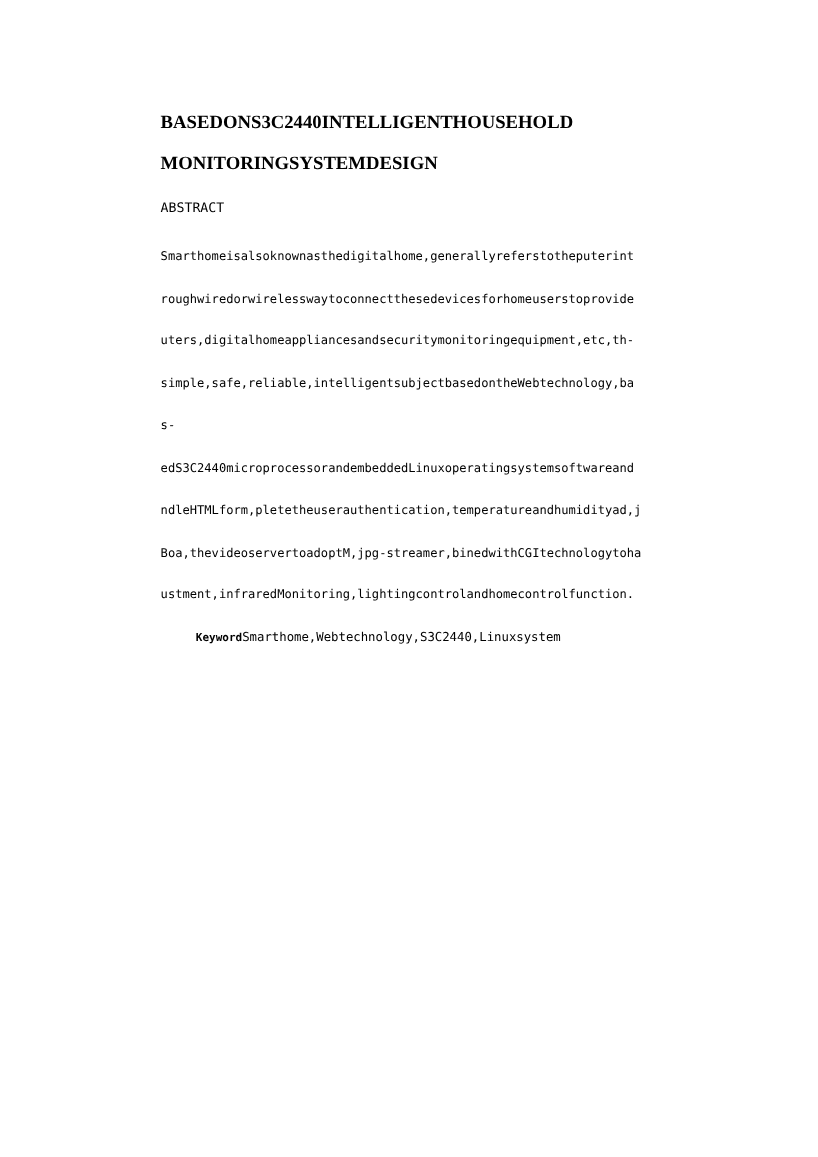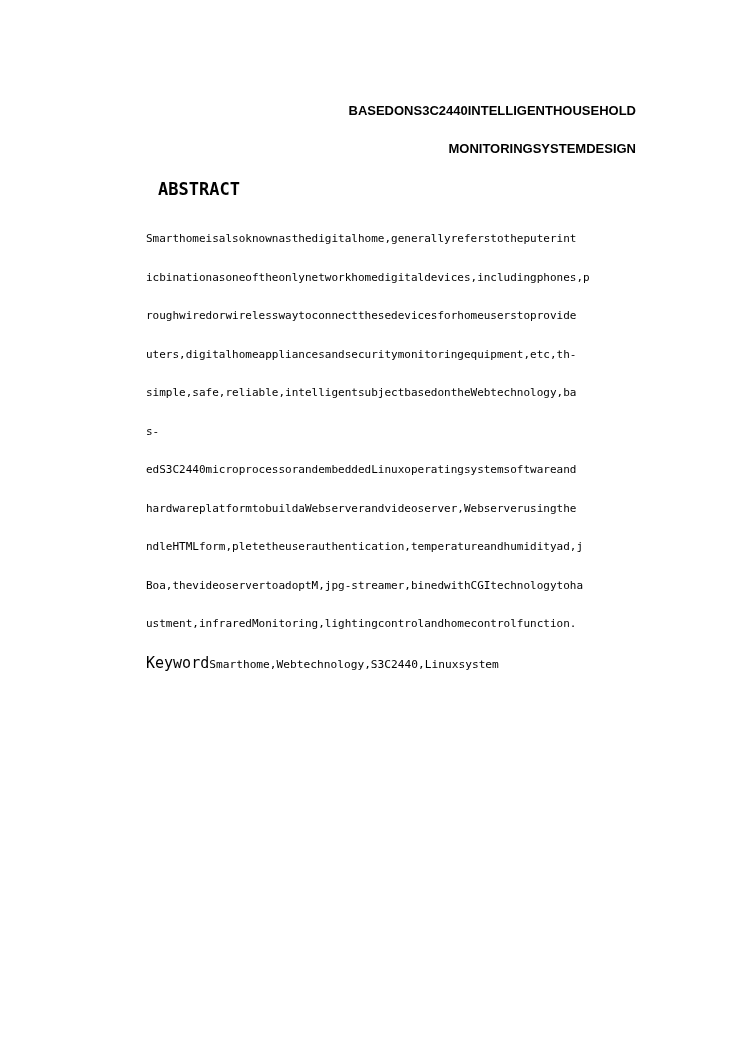--- a/index.html
+++ b/index.html
@@ -23,38 +23,37 @@
     height: 1052px;
     background: #ffffff;
   }
   .content {
     position: absolute;
     left: 146px;
     top: 92px;
     width: 490px;
   }
   .doc-title {
-    font-family: Liberation Sans, sans-serif;
+    font-family: Liberation Serif, serif;
     font-weight: bold;
-    font-size: 13px;
+    font-size: 17px;
     letter-spacing: 0px;
     line-height: 38px;
     margin: 0;
     white-space: nowrap;
-    text-align: right;
   }
   .doc-title .line {
     display: block;
   }
   .section-heading {
     font-family: "DejaVu Sans Mono", "Liberation Mono", monospace;
-    font-weight: bold;
-    font-size: 17px;
+    font-weight: normal;
+    font-size: 12px;
     line-height: 38px;
-    margin: 12px;
+    margin: 0;
     margin-top: 2px;
   }
   .abstract-body {
     margin: 0;
     margin-top: 6px;
   }
   .abstract-body .line {
     display: block;
     font-family: "DejaVu Sans Mono", "Liberation Mono", monospace;
     font-size: 11px;
@@ -63,23 +62,24 @@
     letter-spacing: 0px;
   }
   .keyword-row {
     margin: 0;
     margin-top: 0px;
     font-size: 11.2px;
     line-height: 38.5px;
     white-space: pre;
   }
   .keyword-label {
-    font-weight: normal;
+    font-weight: bold;
     font-family: "DejaVu Sans Mono", "Liberation Mono", monospace;
-    font-size: 15px;
+    font-size: 10px;
+    margin-left: 32px;
   }
   .keyword-text {
     font-family: "DejaVu Sans Mono", "Liberation Mono", monospace;
     font-size: 11.2px;
     text-align: center;
   }
 </style>
 </head>
 <body>
 
@@ -88,27 +88,25 @@
 
     <h1 class="doc-title">
       <span class="line">BASEDONS3C2440INTELLIGENTHOUSEHOLD</span>
       <span class="line">MONITORINGSYSTEMDESIGN</span>
     </h1>
 
     <h2 class="section-heading">ABSTRACT</h2>
 
     <div class="abstract-body">
       <span class="line">Smarthomeisalsoknownasthedigitalhome,generallyreferstotheputerint</span>
-      <span class="line">icbinationasoneoftheonlynetworkhomedigitaldevices,includingphones,p</span>
       <span class="line">roughwiredorwirelesswaytoconnectthesedevicesforhomeuserstoprovide</span>
       <span class="line">uters,digitalhomeappliancesandsecuritymonitoringequipment,etc,th-</span>
       <span class="line">simple,safe,reliable,intelligentsubjectbasedontheWebtechnology,ba</span>
       <span class="line">s-</span>
       <span class="line">edS3C2440microprocessorandembeddedLinuxoperatingsystemsoftwareand</span>
-      <span class="line">hardwareplatformtobuildaWebserverandvideoserver,Webserverusingthe</span>
       <span class="line">ndleHTMLform,pletetheuserauthentication,temperatureandhumidityad,j</span>
       <span class="line">Boa,thevideoservertoadoptM,jpg-streamer,binedwithCGItechnologytoha</span>
       <span class="line">ustment,infraredMonitoring,lightingcontrolandhomecontrolfunction.</span>
     </div>
 
     <p class="keyword-row"><span class="keyword-label">Keyword</span><span class="keyword-text">Smarthome,Webtechnology,S3C2440,Linuxsystem</span></p>
 
   </div>
 </div>
 

